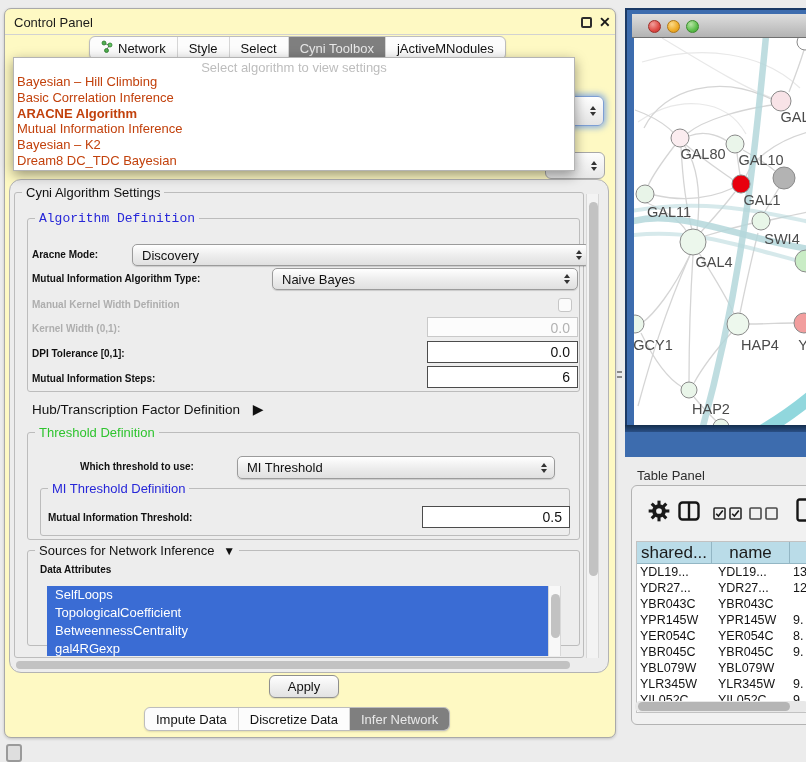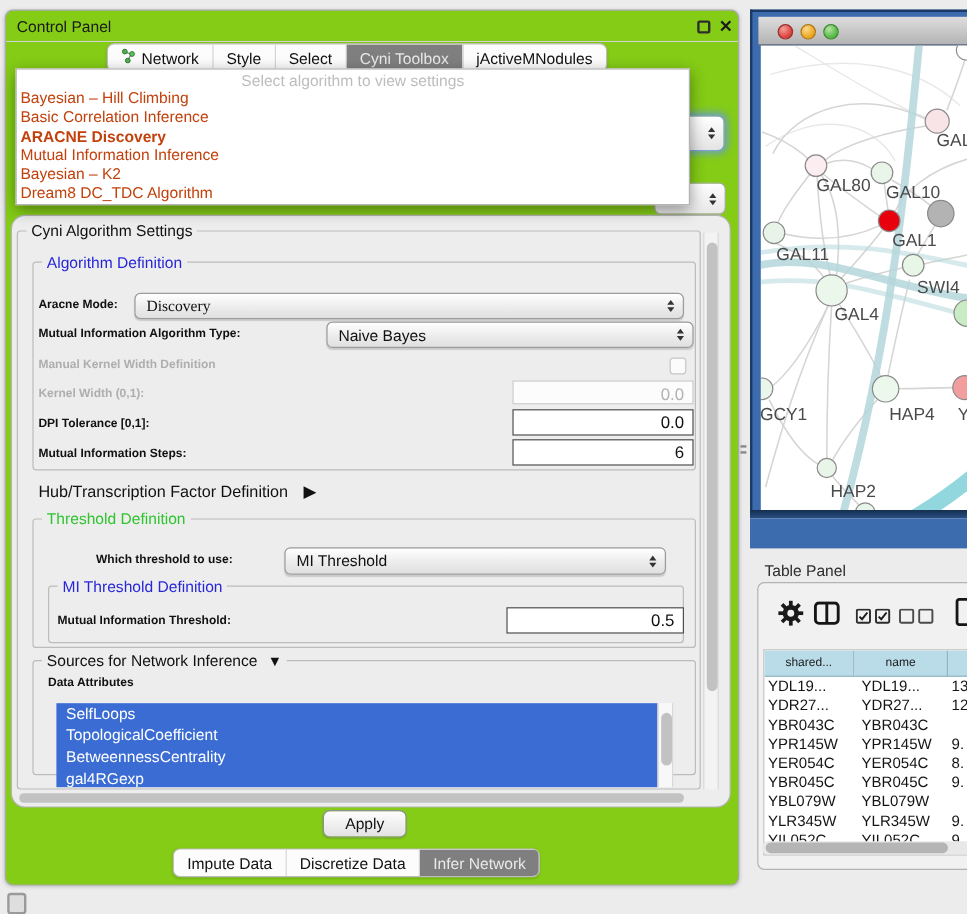--- a/index.html
+++ b/index.html
@@ -2,21 +2,21 @@
 <html><head>
 <meta charset="utf-8">
 <style>
   * { margin:0; padding:0; box-sizing:border-box; }
   html,body { width:806px; height:762px; overflow:hidden; }
   body { font-family:"Liberation Sans", sans-serif; background:#ececec; position:relative; }
   .abs { position:absolute; }
   #screen { position:absolute; left:0; top:0; width:806px; height:762px; background:#ececec; overflow:hidden; }
 
   
-  #control-panel { left:4px; top:8px; width:612px; height:730px; background:#84cc16;
+  #control-panel { left:4px; top:8px; width:612px; height:730px; background:#fef9c3;
     border:1px solid #a9a9a9; border-radius:7px; box-shadow:0 1px 3px rgba(0,0,0,.18);padding-left:43px; }
   #cp-titlebar { left:0; top:0; width:610px; height:26px; border-bottom:1px solid #d2d2d2; border-radius:7px 7px 0 0; }
   #cp-title { left:9px; top:6px; font-size:13px; color:#1a1a1a; }
   #cp-float { left:576px; top:8px; width:11px; height:11px; border:2px solid #2d2d2d; border-radius:2px; }
   #cp-close { left:594px; top:5px; font-size:14px; font-weight:bold; color:#1a1a1a; }
 
   .tabbar { display:flex; height:24px; background:#fcfcfc; border:1px solid #bdbdbd; border-radius:6px;
     overflow:hidden; box-shadow:0 1px 2px rgba(0,0,0,.12); }
   .tab { display:flex; align-items:center; gap:5px; padding:0 11px; font-size:13px; color:#111;
     border-right:1px solid #d6d6d6; white-space:nowrap; }
@@ -89,21 +89,21 @@
 
   
   #table-title { left:637px; top:468px; font-size:13px; color:#2d2d2d; }
   #table-card { left:631px; top:485px; width:180px; height:240px; background:#f1f1f1;
     border:1px solid #b3b3b3; border-radius:6px 0 0 6px; overflow:hidden; }
   .tico { position:absolute; }
   #tp-table { position:absolute; left:4px; top:55px; width:176px; height:172px; background:#fff;
     border:1px solid #c2c2c2; overflow:hidden; }
   .th-row { display:flex; height:22px; }
   .th { background:#badce8; border-right:1px solid #93b6c4; border-bottom:1px solid #93b6c4;
-    font-size:10px; color:#1a1a1a; display:flex; align-items:center; justify-content:center; }
+    font-size:17px; color:#1a1a1a; display:flex; align-items:center; justify-content:center; }
   .td-row { display:flex; height:16px; }
   .td { font-size:12.5px; color:#141414; white-space:nowrap; overflow:hidden; line-height:16px; }
   #tp-hscroll { position:absolute; left:3px; top:215px; width:174px; height:11px; background:#e8e8e8; border-radius:5px; }
   #tp-hthumb { position:absolute; left:3px; top:1px; width:152px; height:9px; background:#b5b5b5; border-radius:5px; }
 
   #mini-icon { left:6px; top:744px; width:16px; height:18px; border:2px solid #9a9a9a; border-radius:3px; background:#dedede; }
   #splitter-tick { left:617px; top:371px; width:5px; height:7px; border-top:2px solid #8a8a8a; border-bottom:2px solid #8a8a8a; }
 </style>
 </head>
 <body>
@@ -141,24 +141,24 @@
           <span>jActiveMNodules</span>
         </div>
       </div>
 
     <div id="scrollpane" class="abs">
 
       <div class="grp" style="left:4px; top:12px; width:570px; height:466px;"></div>
       <div class="legend" style="left:12px; top:5px;">Cyni Algorithm Settings</div>
 
       <div class="grp" style="left:17px; top:38px; width:553px; height:174px;"></div>
-      <div class="legend blue" style="left:25px; top:31px;">Algorithm Definition</div>
+      <div class="legend blue" style="left:25px; top:31px;font-family:Liberation Mono, monospace;">Algorithm Definition</div>
 
       <div class="lbl" style="left:22px; top:69px;">Aracne Mode:</div>
-      <div class="combo" style="left:102px; top:64px; width:458px;font-family:Liberation Serif, serif;">
+      <div class="combo" style="left:122px; top:64px; width:458px;">
         <span>Discovery</span>
         <span class="stepper">
             <i class="up"></i>
             <i class="dn"></i>
           </span>
       </div>
 
       <div class="lbl" style="left:22px; top:93px;">Mutual Information Algorithm Type:</div>
       <div class="combo" style="left:262px; top:88px; width:306px;">
         <span>Naive Bayes</span>
@@ -252,24 +252,24 @@
         <i class="up"></i>
         <i class="dn"></i>
       </span>
   </div>
 
   <div id="algo-popup" class="abs">
     <div id="algo-prompt">Select algorithm to view settings</div>
     <div id="algo-items">
         <div class="algo-item">Bayesian – Hill Climbing</div>
         <div class="algo-item">Basic Correlation Inference</div>
-        <div class="algo-item bold">ARACNE Discovery</div>
+        <div class="algo-item bold">ARACNE Algorithm</div>
         <div class="algo-item">Mutual Information Inference</div>
         <div class="algo-item">Bayesian – K2</div>
-        <div class="algo-item">Dream8 DC_TDC Algorithm</div>
+        <div class="algo-item">Dream8 DC_TDC Bayesian</div>
       </div>
   </div>
 
   <div id="net-window" class="abs">
     <div id="net-titlebar" class="abs">
       <div id="light-red" class="light"></div>
       <div id="light-yellow" class="light"></div>
       <div id="light-green" class="light"></div>
     </div>
     <div id="net-canvas" class="abs">

